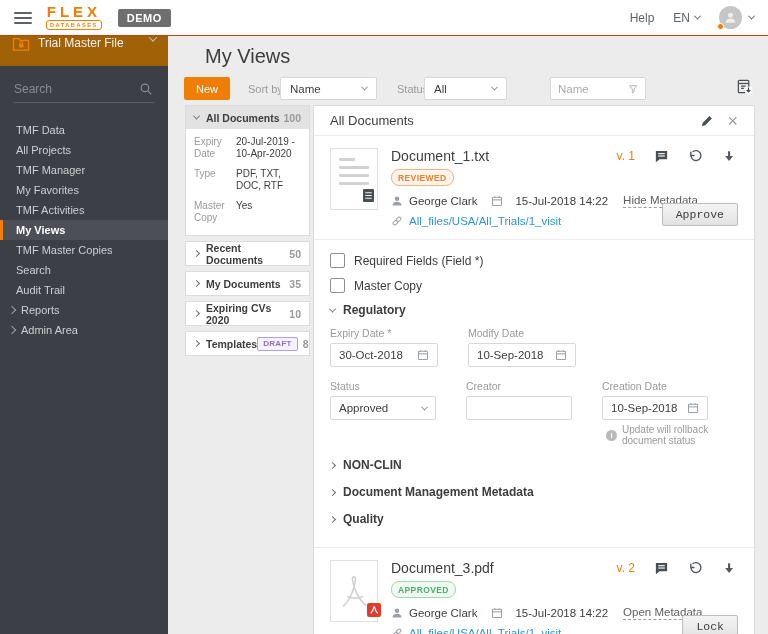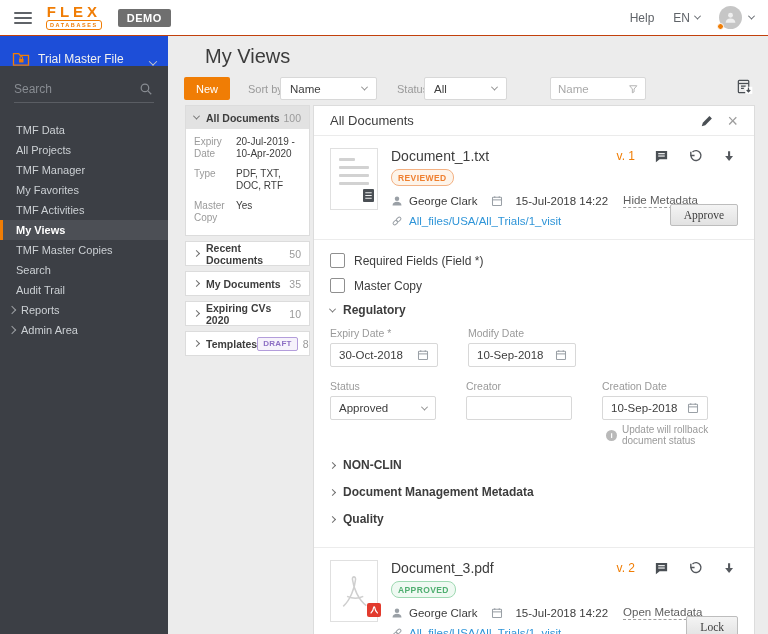--- a/index.html
+++ b/index.html
@@ -20,21 +20,21 @@
   .avatar{width:23px;height:23px;border-radius:50%;background:#c6c6c6;display:flex;align-items:center;justify-content:center;position:relative;cursor:pointer}
   .avatar-dot{position:absolute;left:-2px;bottom:-1px;width:7px;height:7px;background:#f07d05;border-radius:50%;border:1px solid #fff}
 
   .chev{display:inline-block;width:6px;height:6px;border-right:1.5px solid currentColor;border-bottom:1.5px solid currentColor;flex-shrink:0}
   .chev.d{transform:rotate(45deg) translate(-1px,-1px)}
   .chev.r{transform:rotate(-45deg)}
   .chev.sm{width:5px;height:5px}
 
   
   .sidebar{position:absolute;top:36px;left:0;width:168px;bottom:0;background:#3c3f45}
-  .side-head{height:30px;background:#1d4ed8;display:flex;align-items:flex-end;padding:0 12px;color:#f0f0f0;font-size:12px;cursor:pointer}
+  .side-head{height:30px;background:#a16207;display:flex;align-items:flex-start;padding:0 12px;color:#f0f0f0;font-size:12px;cursor:pointer}
   .side-head .hlabel{margin-left:8px}
   .side-head .chev{margin-left:auto;color:#c3c6ca}
   .side-search{padding:13px 14px 9px;position:relative}
   .side-search input{width:100%;background:transparent;border:none;outline:none;border-bottom:1px solid #5a5d63;color:#d0d0d0;font-size:12px;padding:3px 20px 6px 0}
   .side-search input::placeholder{color:#888c92}
   .side-search svg{position:absolute;right:15px;top:16px}
   .menu{margin-top:8px}
   .mi{height:20px;display:flex;align-items:center;padding-left:16px;font-size:11px;color:#ccd0d4;cursor:pointer;position:relative}
   .mi .chev{color:#9b9ea3;margin-left:-7px;margin-right:6px}
   .mi.active{background:#4c4f55;color:#fff;font-weight:bold}
@@ -55,21 +55,21 @@
   .filter input{border:none;outline:none;width:100%;font-size:11.5px;color:#3d3d3d}
   .filter input::placeholder{color:#a9a9a9}
   .export-btn{position:absolute;left:568px;top:42px;cursor:pointer}
 
   
   .views-col{position:absolute;left:17px;top:69px;width:125px}
   .vcard{background:#fff;border:1px solid #dcdcdc;margin-bottom:5px}
   .vhead{height:23px;display:flex;align-items:center;padding:0 8px;font-size:10.5px;font-weight:bold;color:#3d3d3d;cursor:pointer}
   .vhead .chev{color:#6f6f6f;margin-right:7px}
   .vhead.selected{background:#e2e2e2}
-  .vcount{margin-left:auto;color:#9a9a9a;font-weight:normal}
+  .vcount{margin-left:auto;color:#9a9a9a;font-weight:bold}
   .vbody{padding:7px 8px 3px;font-size:10px;line-height:12px}
   .vrow{display:flex;margin-bottom:8px}
   .vl{width:42px;color:#9a9a9a;flex-shrink:0}
   .vv{color:#3d3d3d}
   .badge-draft{border:1px solid #b39ddb;color:#8d6fc4;background:#f6f2fb;font-size:8px;font-weight:bold;padding:1.5px 5px;border-radius:2px;margin-left:auto;letter-spacing:.3px}
   .badge-draft + .vcount{margin-left:5px}
 
   
   .panel{position:absolute;left:145px;top:69px;width:442px;background:#fff;border:1px solid #dcdcdc}
   .phead{height:30px;display:flex;align-items:center;padding:0 16px;border-bottom:1px solid #ebebeb;font-size:13px;color:#3d3d3d}
@@ -90,21 +90,21 @@
   .badge-st{display:inline-block;font-size:8.5px;font-weight:bold;letter-spacing:.4px;padding:2.5px 6px;border-radius:8px;margin-top:5px}
   .badge-rev{color:#ef8030;border:1px solid #f3b183;background:#fdf4ea}
   .badge-app{color:#4fae70;border:1px solid #9ed9b2;background:#eff9f2}
   .dmeta{display:flex;align-items:center;margin-top:8px;font-size:11.5px;color:#3d3d3d}
   .dmeta svg{margin-right:6px}
   .dmeta .dt{margin-left:14px;display:flex;align-items:center}
   .metatoggle{margin-left:15px;color:#5f5f5f;border-bottom:1px dashed #9e9e9e;padding-bottom:1px;cursor:pointer}
   .dlink{display:flex;align-items:center;margin-top:7px;font-size:11.5px;color:#2f95d8}
   .dlink svg{margin-right:6px}
   .dlink a{color:#2f95d8;text-decoration:none}
-  .action-btn{position:absolute;right:16px;bottom:13px;background:linear-gradient(#f4f4f4,#e2e2e2);border:1px solid #bdbdbd;border-radius:2px;font-size:11.5px;color:#3d3d3d;padding:4px 13px;cursor:pointer;font-family:Liberation Serif, serif}
+  .action-btn{position:absolute;right:16px;bottom:13px;background:linear-gradient(#f4f4f4,#e2e2e2);border:1px solid #bdbdbd;border-radius:2px;font-size:11.5px;color:#3d3d3d;padding:4px 13px;cursor:pointer;font-family:Liberation Mono, monospace}
   .divider{border-top:1px solid #ececec}
 
   
   .form{padding:13px 16px 8px}
   .cbrow{display:flex;align-items:center;margin-bottom:10px;font-size:12px;color:#3d3d3d}
   .cb{width:15px;height:15px;border:1.5px solid #8f8f8f;border-radius:2px;margin-right:9px;background:#fff;cursor:pointer;flex-shrink:0}
   .sectionhead,.collapsed{display:flex;align-items:center;font-size:12px;font-weight:bold;color:#3d3d3d;cursor:pointer}
   .sectionhead{margin:7px 0 10px}
   .sectionhead .chev,.collapsed .chev{color:#6f6f6f;margin-right:8px}
   .collapsed{margin:0 0 13px}

